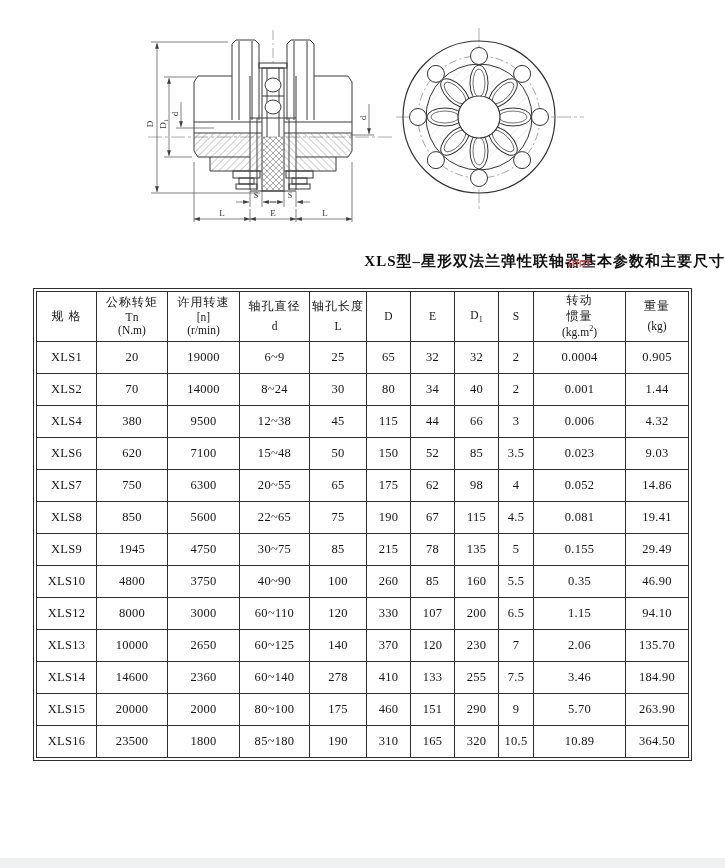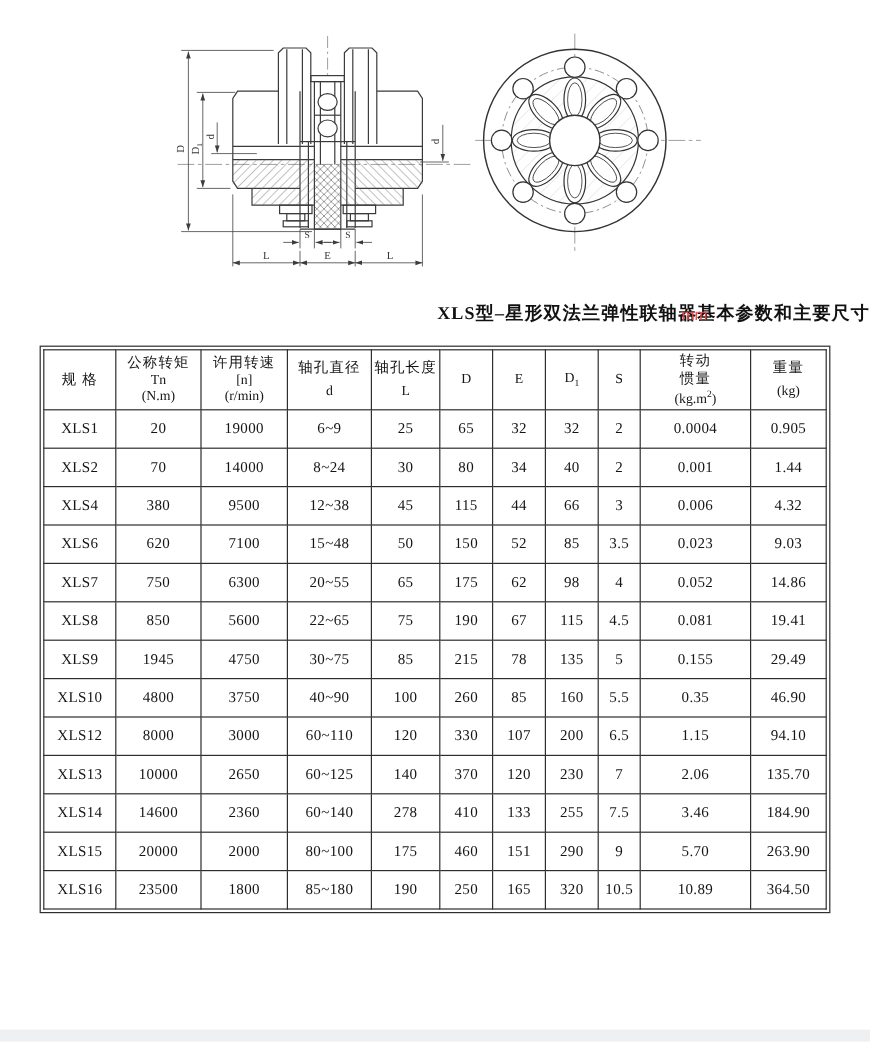--- a/index.html
+++ b/index.html
@@ -380,21 +380,21 @@
     <td>9</td>
     <td>5.70</td>
     <td>263.90</td>
   </tr>
         <tr>
     <td>XLS16</td>
     <td>23500</td>
     <td>1800</td>
     <td>85~180</td>
     <td>190</td>
-    <td>250</td>
+    <td>310</td>
     <td>165</td>
     <td>320</td>
     <td>10.5</td>
     <td>10.89</td>
     <td>364.50</td>
   </tr>
       </tbody>
   </table>
 </div>
 

